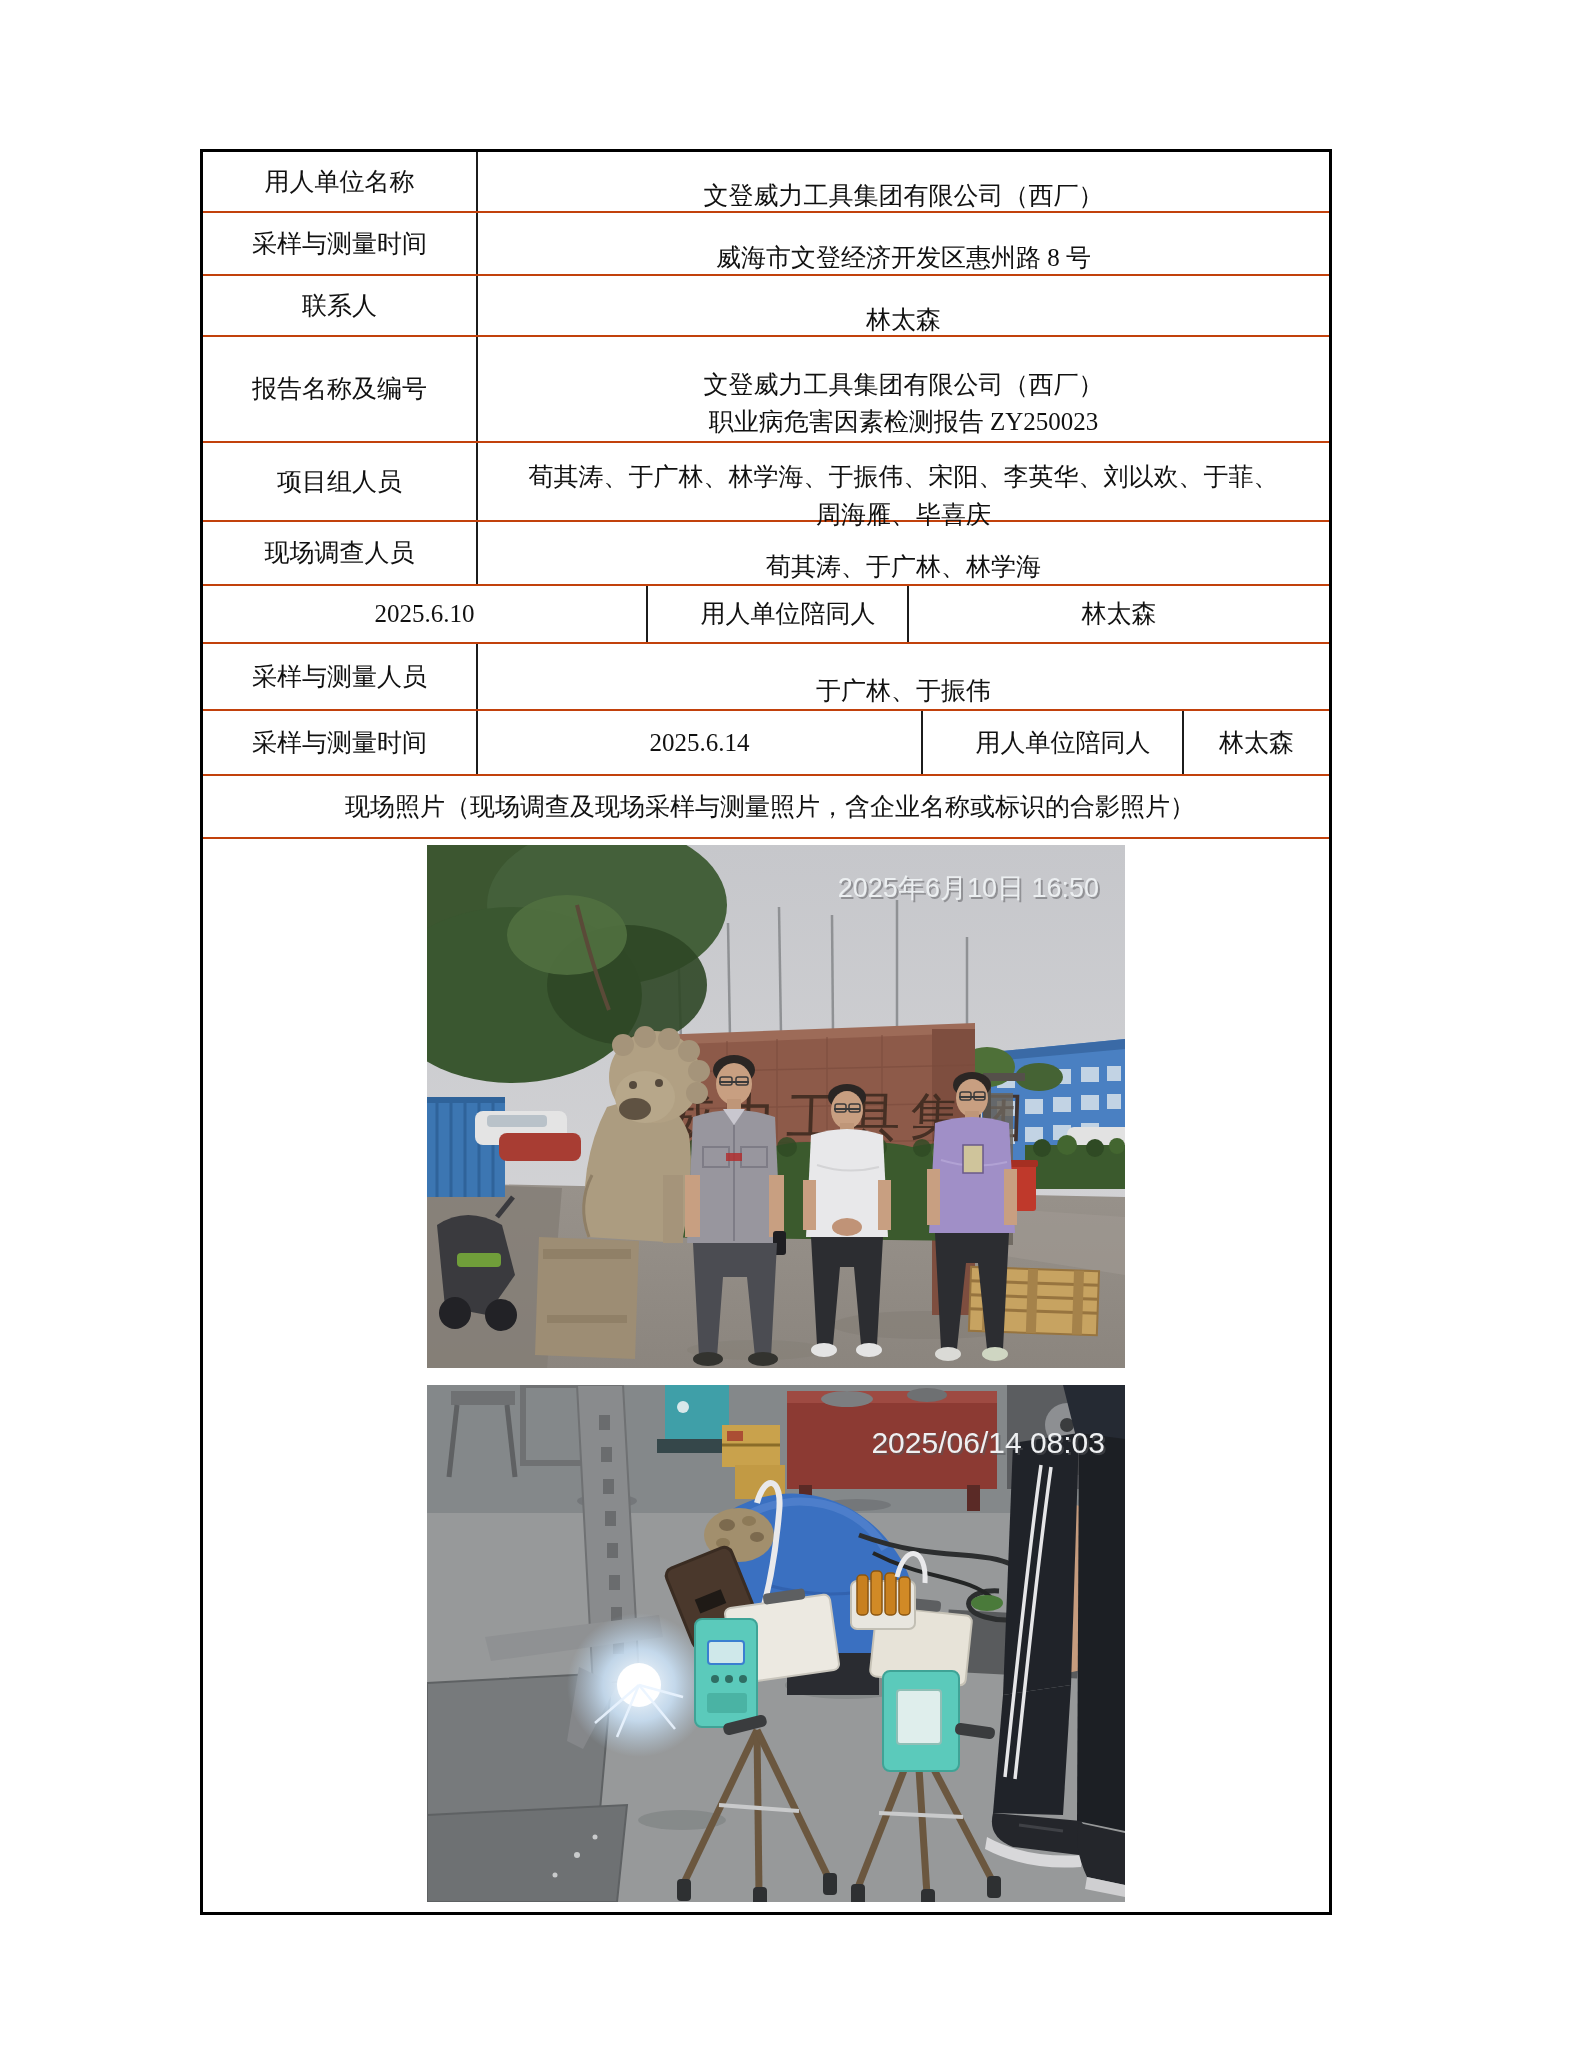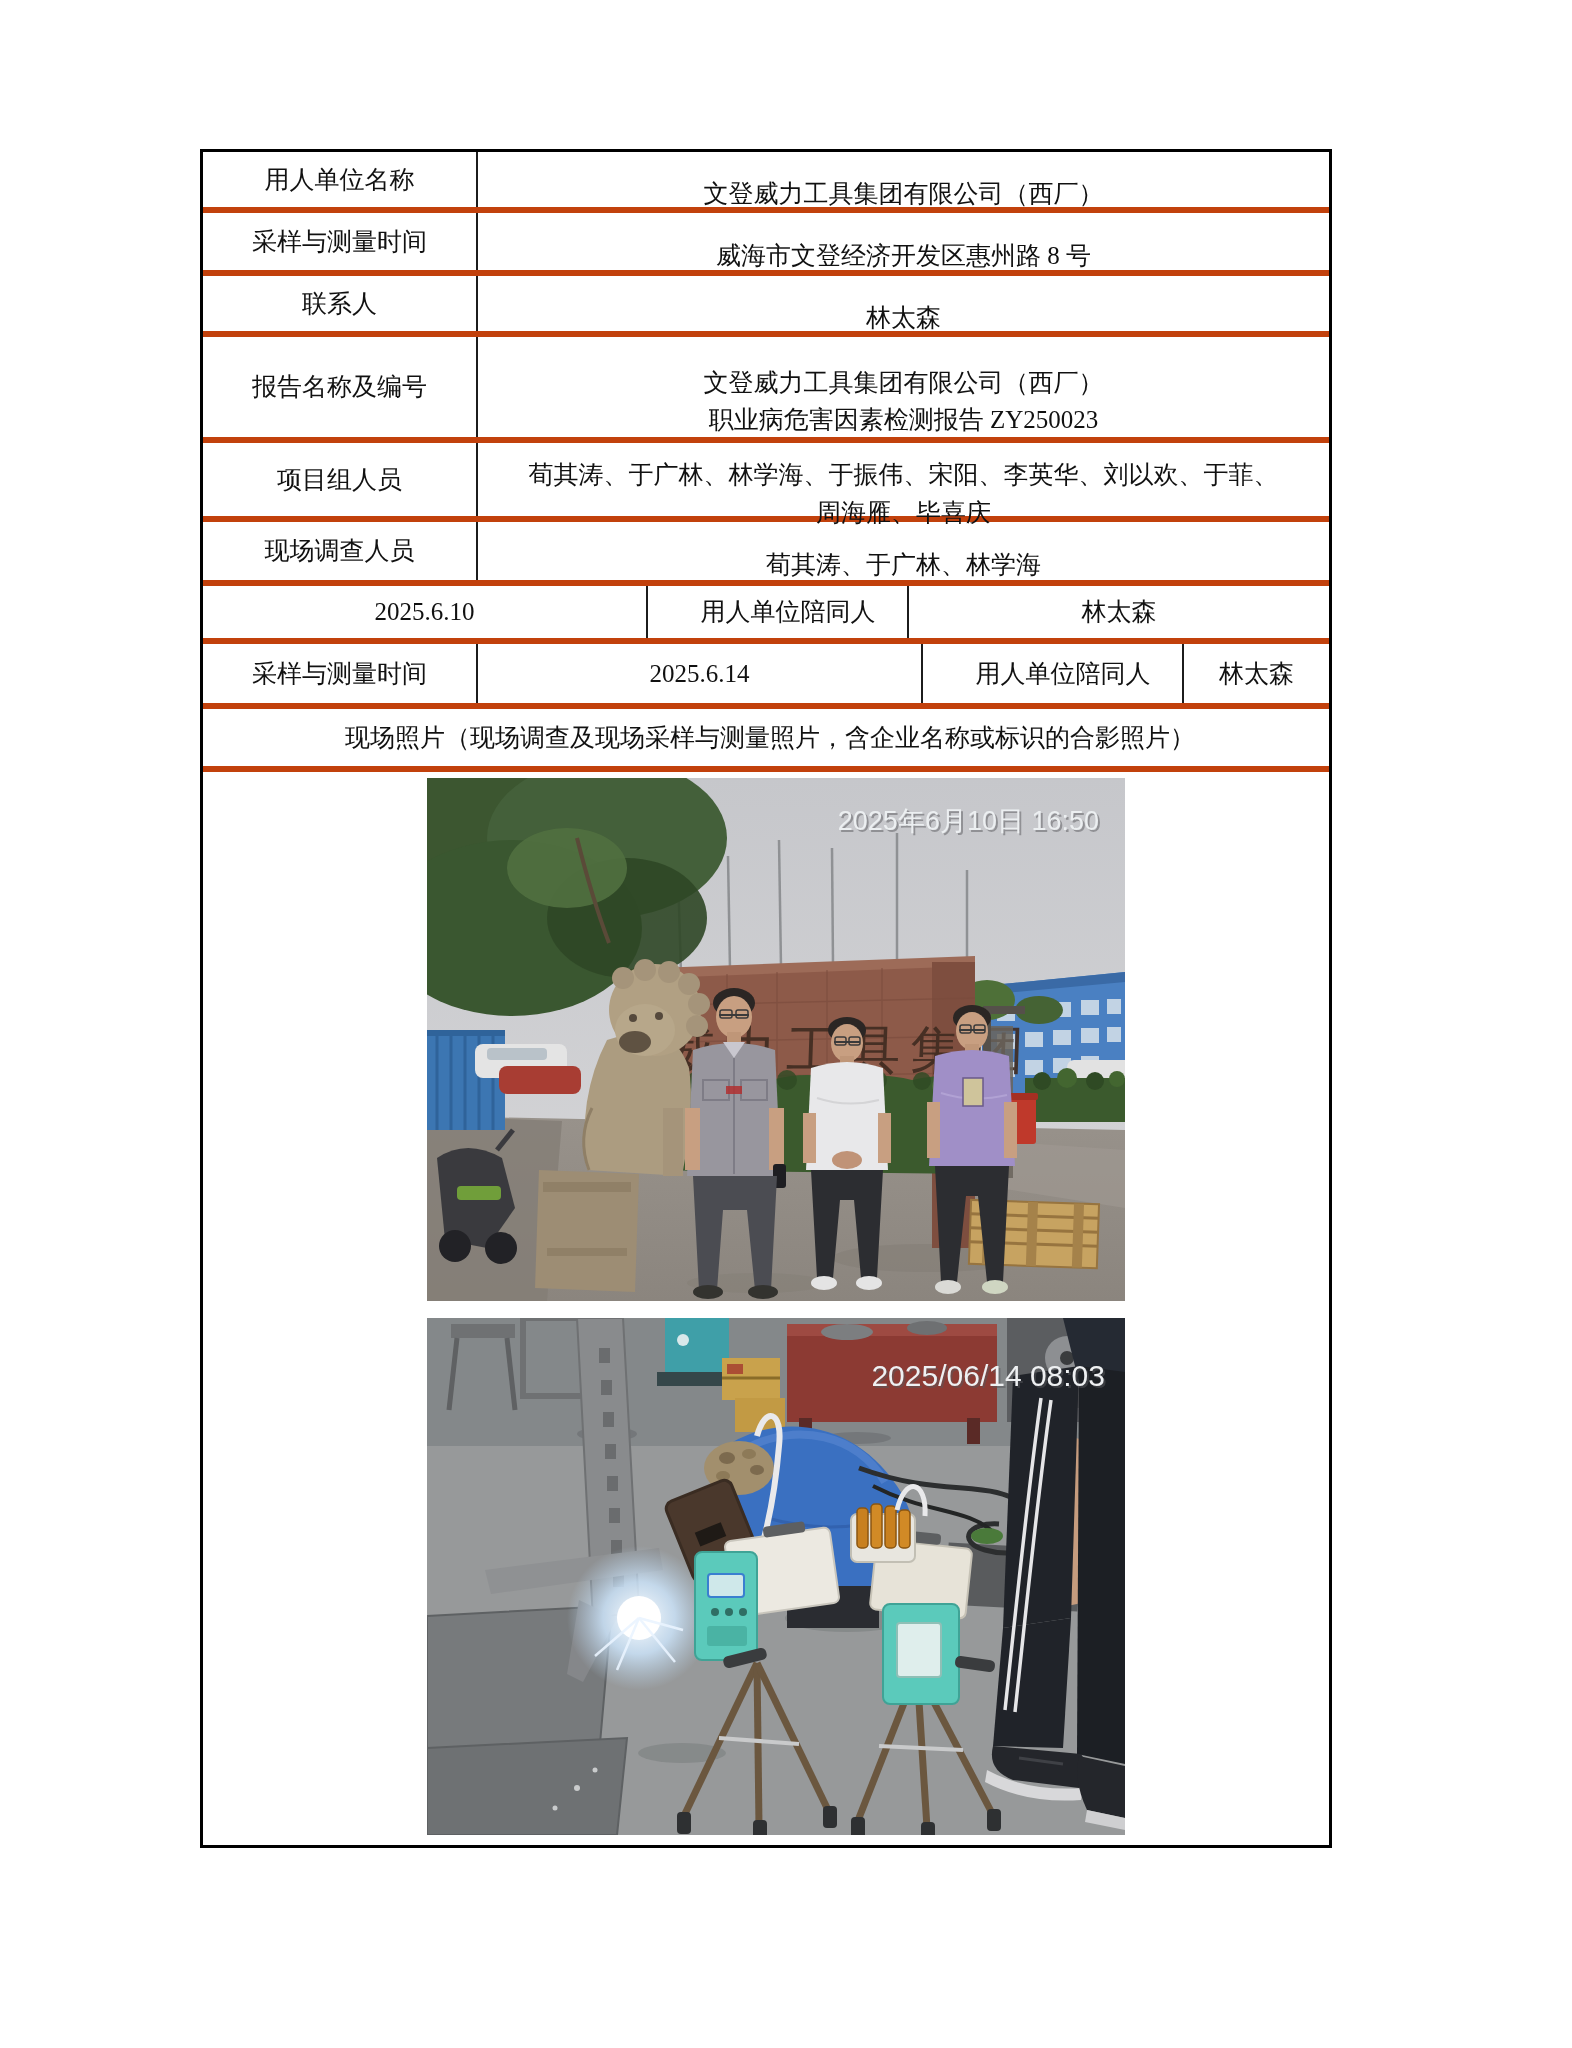--- a/index.html
+++ b/index.html
@@ -4,21 +4,21 @@
 <style>
   html,body{margin:0;padding:0;}
   body{
     width:1572px;height:2048px;background:#ffffff;position:relative;
     font-family:"Liberation Serif","DejaVu Serif",serif;color:#111;
   }
   .doc-table{
     position:absolute;left:200px;top:149px;width:1132px;
     border:3px solid #000;box-sizing:border-box;background:#fff;
   }
-  .t-row{display:flex;box-sizing:border-box;border-bottom:6px solid #c2410c;}
+  .t-row{display:flex;box-sizing:border-box;border-bottom:2px solid #c2410c;}
   .t-row:last-child{border-bottom:none;}
   .cell{
     box-sizing:border-box;display:flex;align-items:center;justify-content:center;
     text-align:center;font-size:25px;line-height:1.5;padding:2px 8px;
     white-space:pre-line;
   }
   .c-label{width:275px;flex:none;border-right:2px solid #1c1c1c;}
   .c-value{flex:1;margin-top:28px;}
   .c-val4{width:445px;flex:none;border-right:2px solid #1c1c1c;}
   .c-lab4{width:240px;flex:none;border-right:2px solid #1c1c1c;margin-left:21px;}
@@ -64,20 +64,24 @@
     <div class="cell c-label">现场调查人员</div>
     <div class="cell c-value">荀其涛、于广林、林学海</div>
   </div>
 
   <div class="t-row" style="height:58px">
     <div class="cell c-val4">2025.6.10</div>
     <div class="cell c-lab4">用人单位陪同人</div>
     <div class="cell c-last4">林太森</div>
   </div>
 
+  <div class="t-row" style="height:67px">
+    <div class="cell c-label">采样与测量人员</div>
+    <div class="cell c-value">于广林、于振伟</div>
+  </div>
 
   <div class="t-row" style="height:65px">
     <div class="cell c-label">采样与测量时间</div>
     <div class="cell c-val4">2025.6.14</div>
     <div class="cell c-lab4">用人单位陪同人</div>
     <div class="cell c-last4">林太森</div>
   </div>
 
   <div class="t-row" style="height:63px">
     <div class="cell c-caption">现场照片（现场调查及现场采样与测量照片，含企业名称或标识的合影照片）</div>

